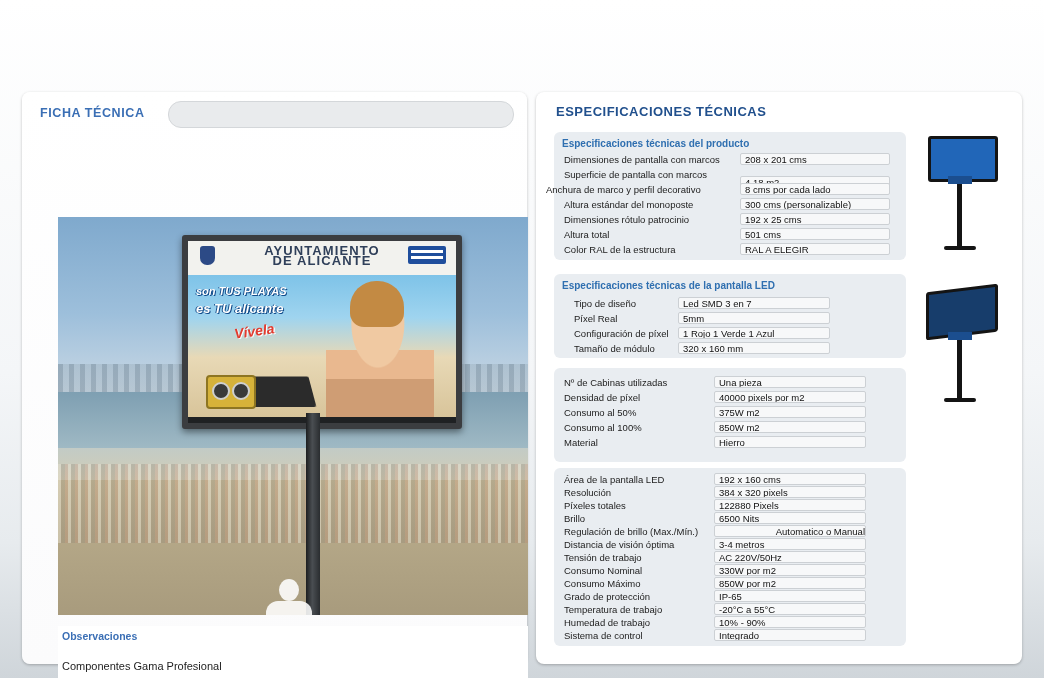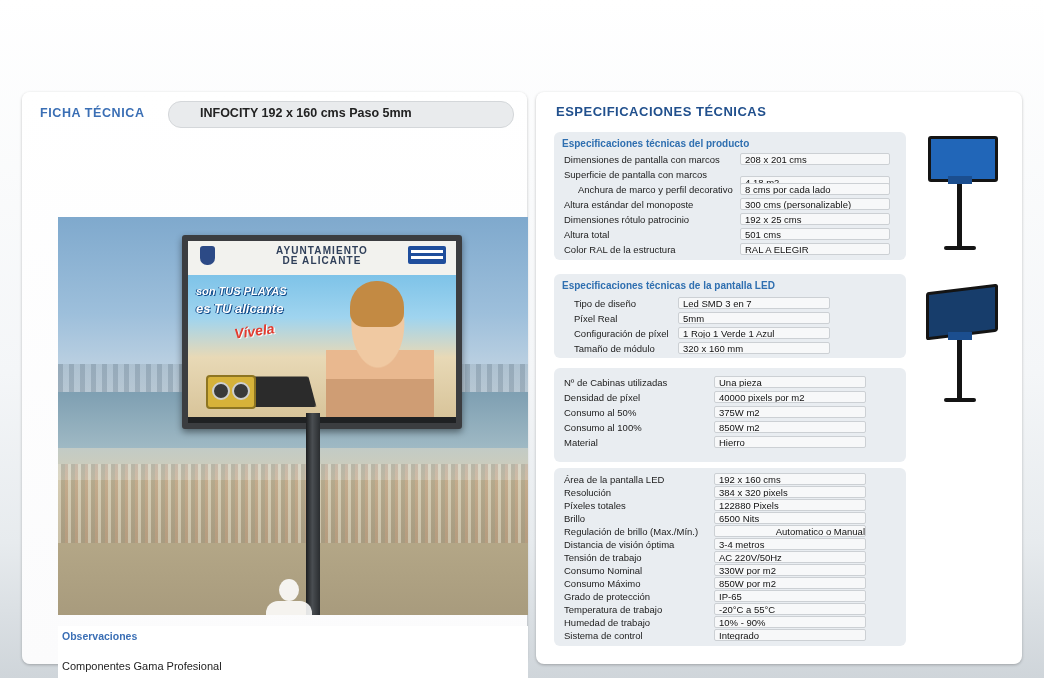--- a/index.html
+++ b/index.html
@@ -138,21 +138,21 @@
     overflow: hidden;
   }
   #bb-header {
     position: absolute; left:0; top:0; width:100%; height:34px;
     background: #f2f2ee;
     border-bottom: 2px solid #d9d9d5;
   }
   #bb-header-title {
     position:absolute; left:0; right:0; top:5px;
     text-align:center;
-    font-size: 10px; letter-spacing:1.1px; color:#30405a; font-weight:bold;
+    font-size: 13px; letter-spacing:1.1px; color:#30405a; font-weight:bold;
     line-height:10px;
   }
   #bb-shield {
     position:absolute; left:12px; top:5px; width:15px; height:19px;
     background:#2c4a86; border-radius: 3px 3px 7px 7px;
   }
   #bb-logo2 {
     position:absolute; right:10px; top:5px; width:38px; height:18px;
     background:#1f4e9c; border-radius:2px;
   }
@@ -291,21 +291,20 @@
 </style>
 </head>
 <body>
 
 <div id="page">
 
 
   <div class="panel" id="left-panel">
     <div id="ficha-label">FICHA TÉCNICA</div>
     <div id="model-pill"></div>
-    <div id="model-text">INFOCITY 192 x 160 cms Paso 5mm</div>
 
     <div id="photo">
       <div id="sky"></div>
       <div id="skyline"></div>
       <div id="sea"></div>
       <div id="shore"></div>
       <div id="sand"></div>
       <div id="crowd"></div>
 
       <div id="billboard">
@@ -348,21 +347,21 @@
 
   <div class="panel" id="right-panel">
     <div id="esp-title">ESPECIFICACIONES TÉCNICAS</div>
 
     <div class="sect" style="left:18px; top:40px; width:352px; height:128px;"></div>
     <div class="sect-title" style="left:26px; top:46px;">Especificaciones técnicas del producto</div>
     <div class="row-label" style="left:28px; top:62px;">Dimensiones de pantalla con marcos</div>
     <div class="row-value" style="left:204px; top:61px; width:150px;">208 x 201 cms</div>
     <div class="row-label" style="left:28px; top:77px;">Superficie de pantalla con marcos</div>
     <div class="row-value" style="left:204px; top:84px; width:150px;">4.18 m2</div>
-    <div class="row-label" style="left:42px; top:92px;">Anchura de marco y perfil decorativo</div>
+    <div class="row-label" style="left:10px; top:92px;">Anchura de marco y perfil decorativo</div>
     <div class="row-value" style="left:204px; top:91px; width:150px;">8 cms por cada lado</div>
     <div class="row-label" style="left:28px; top:107px;">Altura estándar del monoposte</div>
     <div class="row-value" style="left:204px; top:106px; width:150px;">300 cms (personalizable)</div>
     <div class="row-label" style="left:28px; top:122px;">Dimensiones rótulo patrocinio</div>
     <div class="row-value" style="left:204px; top:121px; width:150px;">192 x 25 cms</div>
     <div class="row-label" style="left:28px; top:137px;">Altura total</div>
     <div class="row-value" style="left:204px; top:136px; width:150px;">501 cms</div>
     <div class="row-label" style="left:28px; top:152px;">Color RAL de la estructura</div>
     <div class="row-value" style="left:204px; top:151px; width:150px;">RAL A ELEGIR</div>
 

